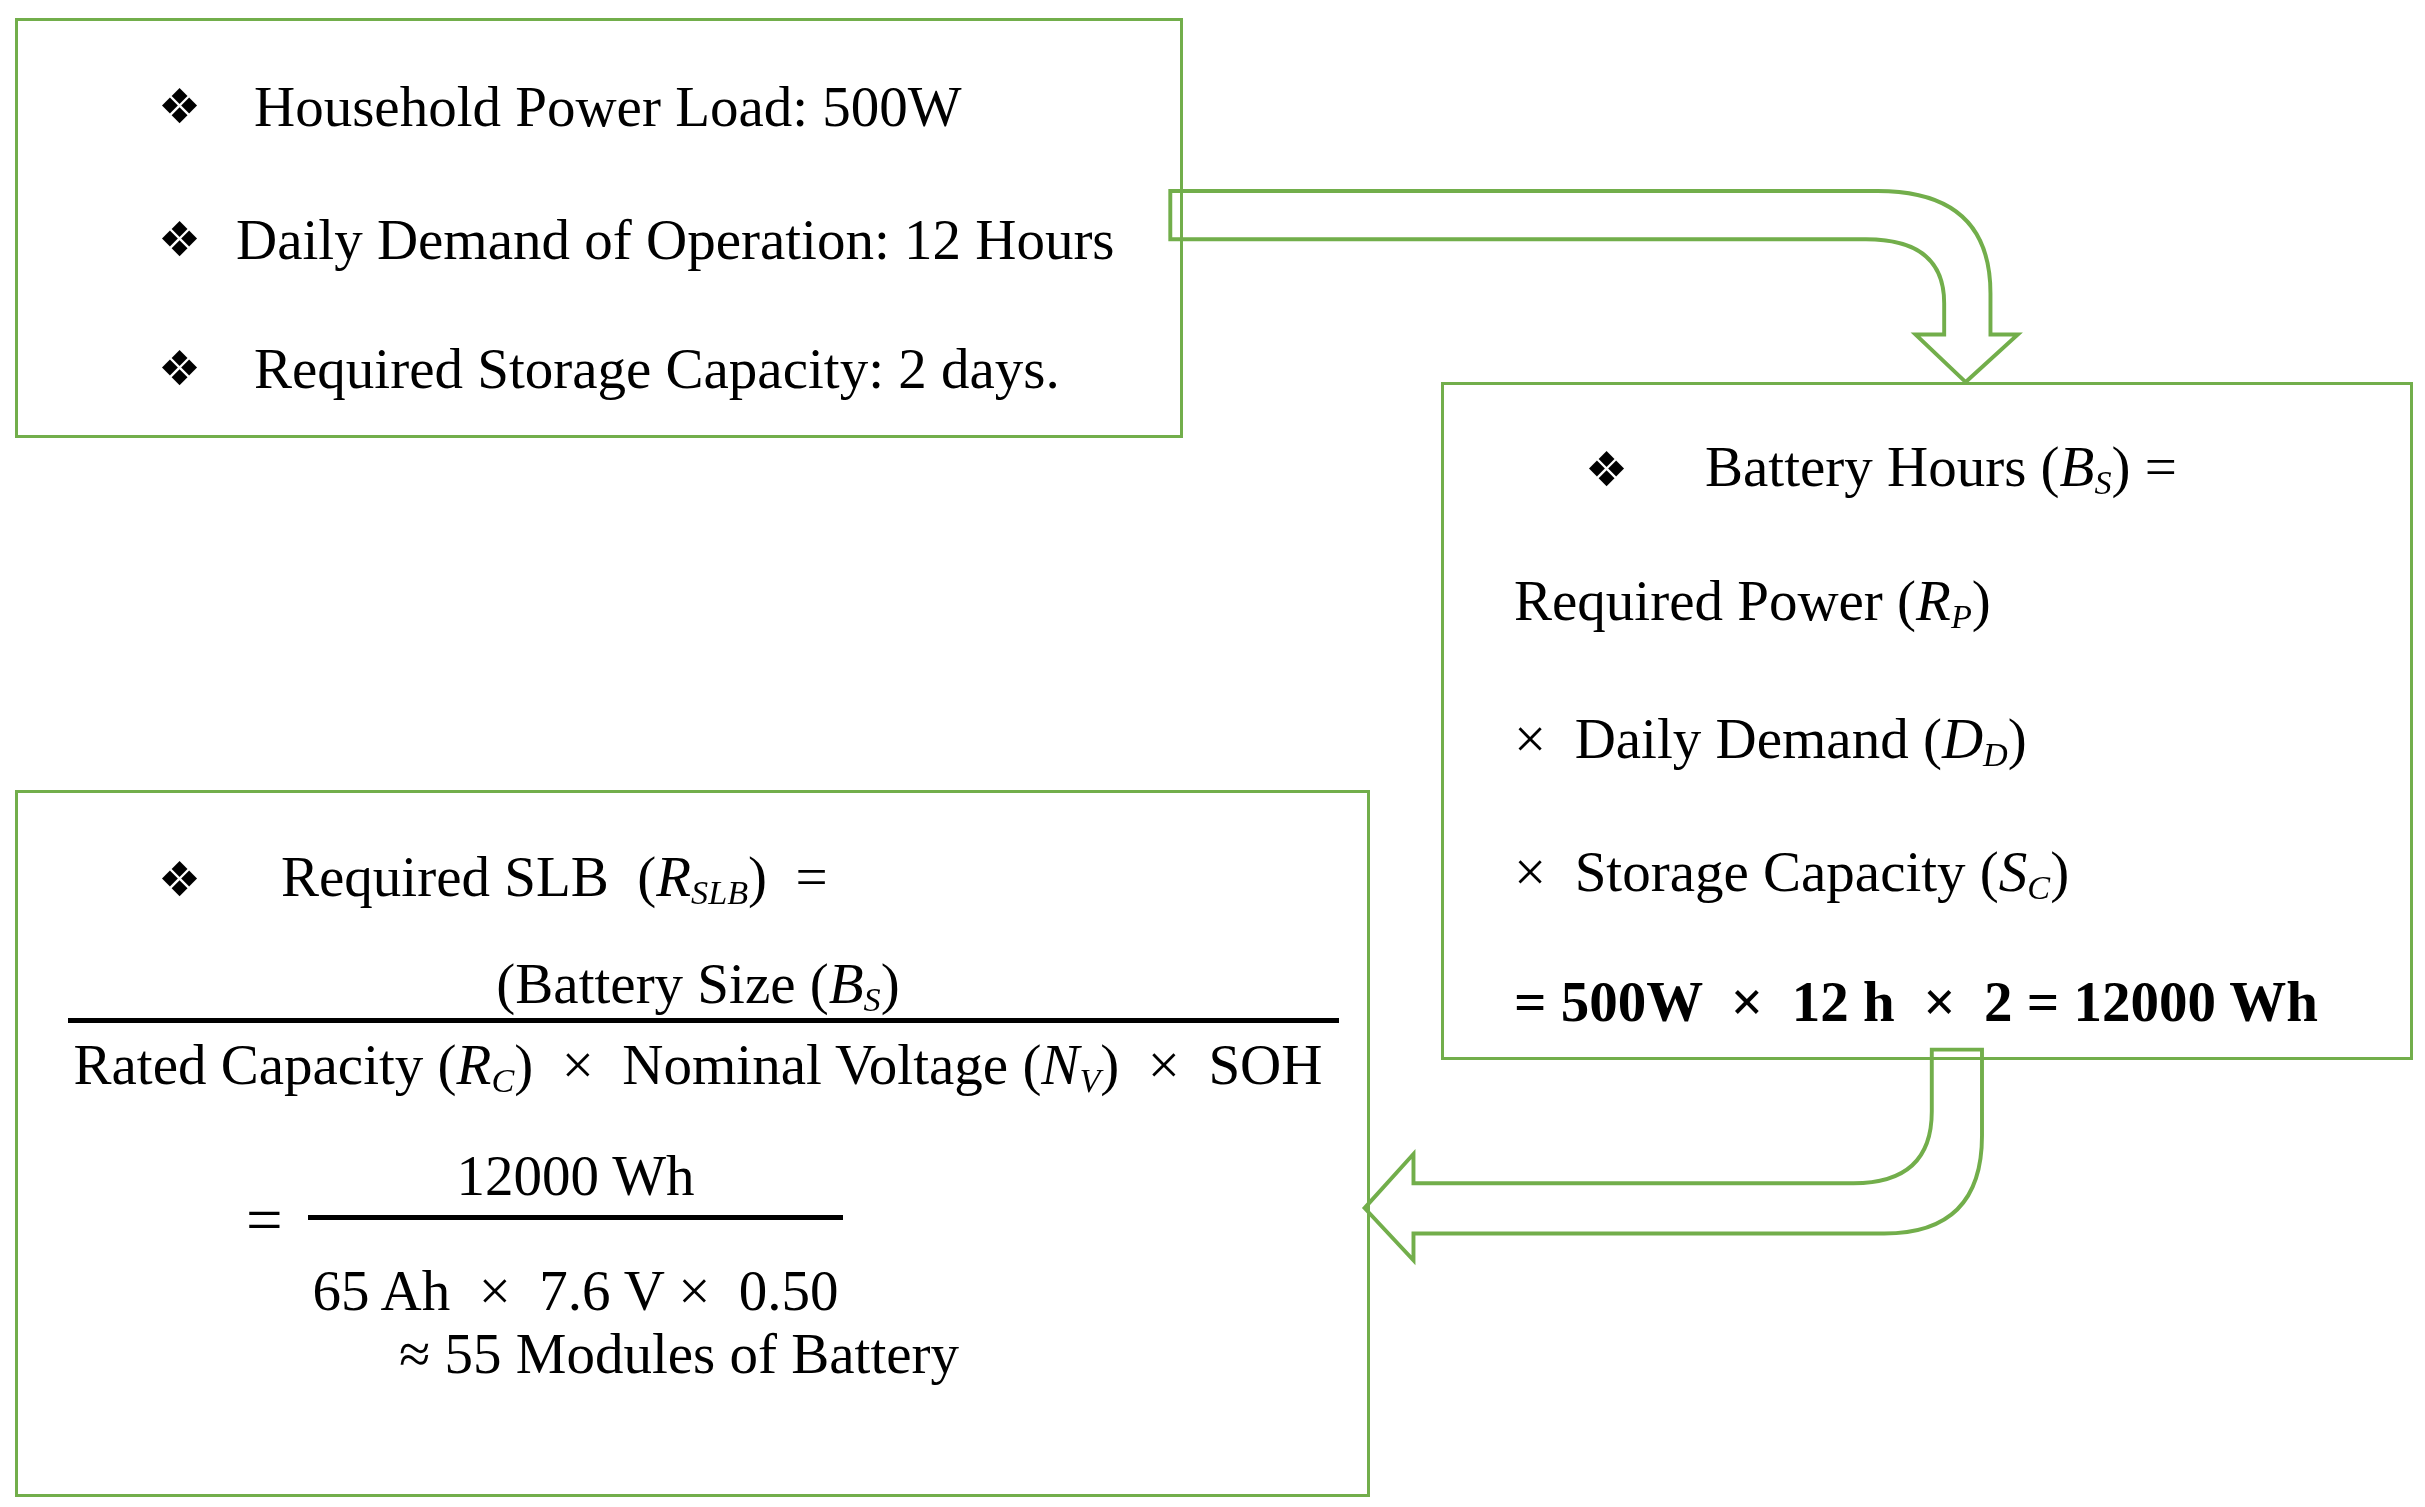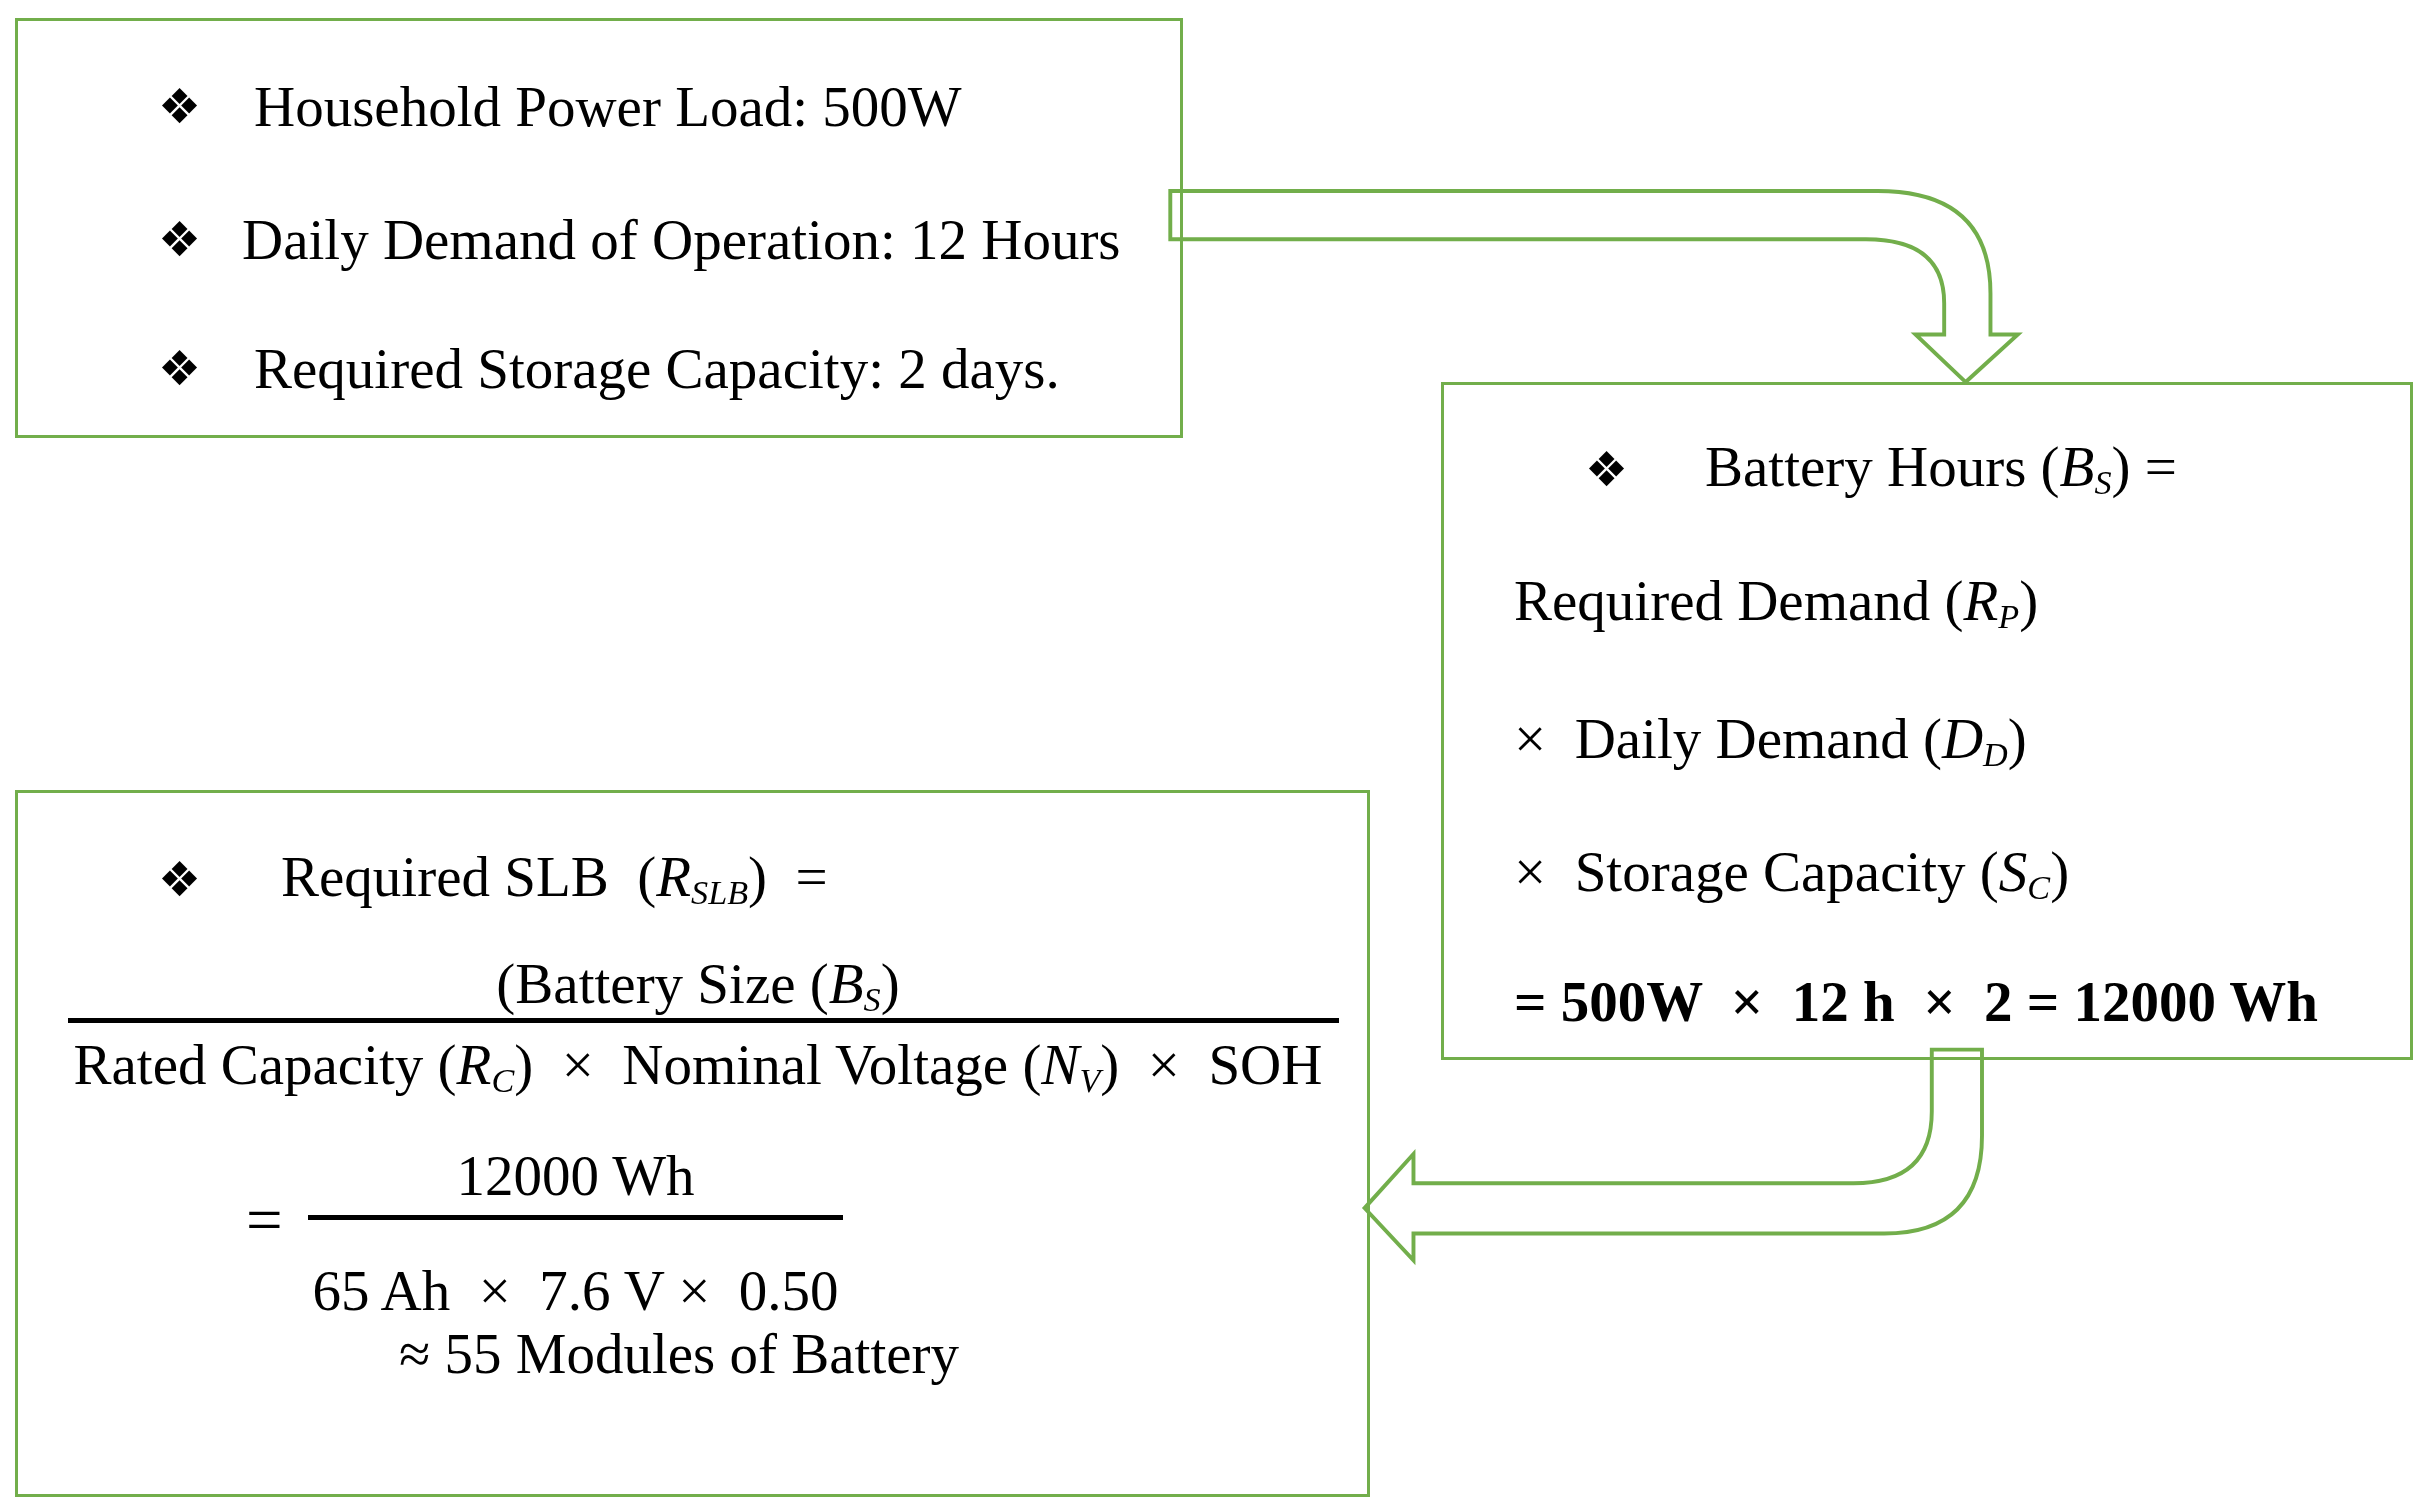--- a/index.html
+++ b/index.html
@@ -70,28 +70,28 @@
 
   <svg id="arrow-layer" viewBox="0 0 3721 2313" xmlns="http://www.w3.org/2000/svg">
     <path d="M 1795 293 H 2880 Q 3053 293 3053 450 V 513 H 3095 L 3015 586 L 2938 513 H 2982 V 465 Q 2982 367 2862 367 H 1795 Z" fill="#ffffff" stroke-width="6" stroke-linejoin="miter" stroke="#72AE4B"></path>
     <path d="M 2963 1610 V 1705 Q 2963 1815 2843 1815 H 2168 V 1770 L 2093 1853 L 2168 1933 V 1892 H 2890 Q 3040 1892 3040 1742 V 1610 Z" fill="#ffffff" stroke-width="6" stroke-linejoin="miter" stroke="#72AE4B"></path>
   </svg>
 
   <div id="box1" class="gbox"></div>
   <span class="bullet" style="left:158px; top:106px;">❖</span>
   <span class="txt" style="left:254px; top:106px;">Household Power Load: 500W</span>
   <span class="bullet" style="left:158px; top:239px;">❖</span>
-  <span class="txt" style="left:242px; top:239px;text-align:right;">Daily Demand of Operation: 12 Hours</span>
+  <span class="txt" style="left:236px; top:239px;text-align:right;">Daily Demand of Operation: 12 Hours</span>
   <span class="bullet" style="left:158px; top:368px;">❖</span>
   <span class="txt" style="left:254px; top:368px;">Required Storage Capacity: 2 days.</span>
 
   <div id="box2" class="gbox"></div>
   <span class="bullet" style="left:1585px; top:469px;">❖</span>
   <span class="txt" style="left:1705px; top:469px;"><span>Battery Hours (</span><span class="v">B</span><span class="v sb">S</span><span>) =</span></span>
-  <span class="txt" style="left:1514px; top:603px;"><span>Required Demand (</span><span class="v">R</span><span class="v sb">P</span><span>)</span></span>
+  <span class="txt" style="left:1514px; top:603px;"><span>Required Power (</span><span class="v">R</span><span class="v sb">P</span><span>)</span></span>
   <span class="txt" style="left:1514px; top:741px;"><span>×&nbsp; Daily Demand (</span><span class="v">D</span><span class="v sb">D</span><span>)</span></span>
   <span class="txt" style="left:1514px; top:874px;"><span>×&nbsp; Storage Capacity (</span><span class="v">S</span><span class="v sb">C</span><span>)</span></span>
   <span class="txt" style="left:1514px; top:1001px;font-weight:bold;"><span>= 500W &nbsp;×&nbsp; 12 h &nbsp;×&nbsp; 2 = 12000 Wh</span></span>
 
   <div id="box3" class="gbox"></div>
   <span class="bullet" style="left:158px; top:879px;">❖</span>
   <span class="txt" style="left:281px; top:879px;"><span>Required SLB &nbsp;(</span><span class="v">R</span><span class="v sb">SLB</span><span>) &nbsp;=</span></span>
 
   <span class="txt centered" style="left:59px; width:1278px; top:986px;"><span>(Battery Size (</span><span class="v">B</span><span class="v sb">S</span><span>)</span></span>
   <div class="frac-rule" style="left:68px; width:1271px; top:1018px;"></div>

